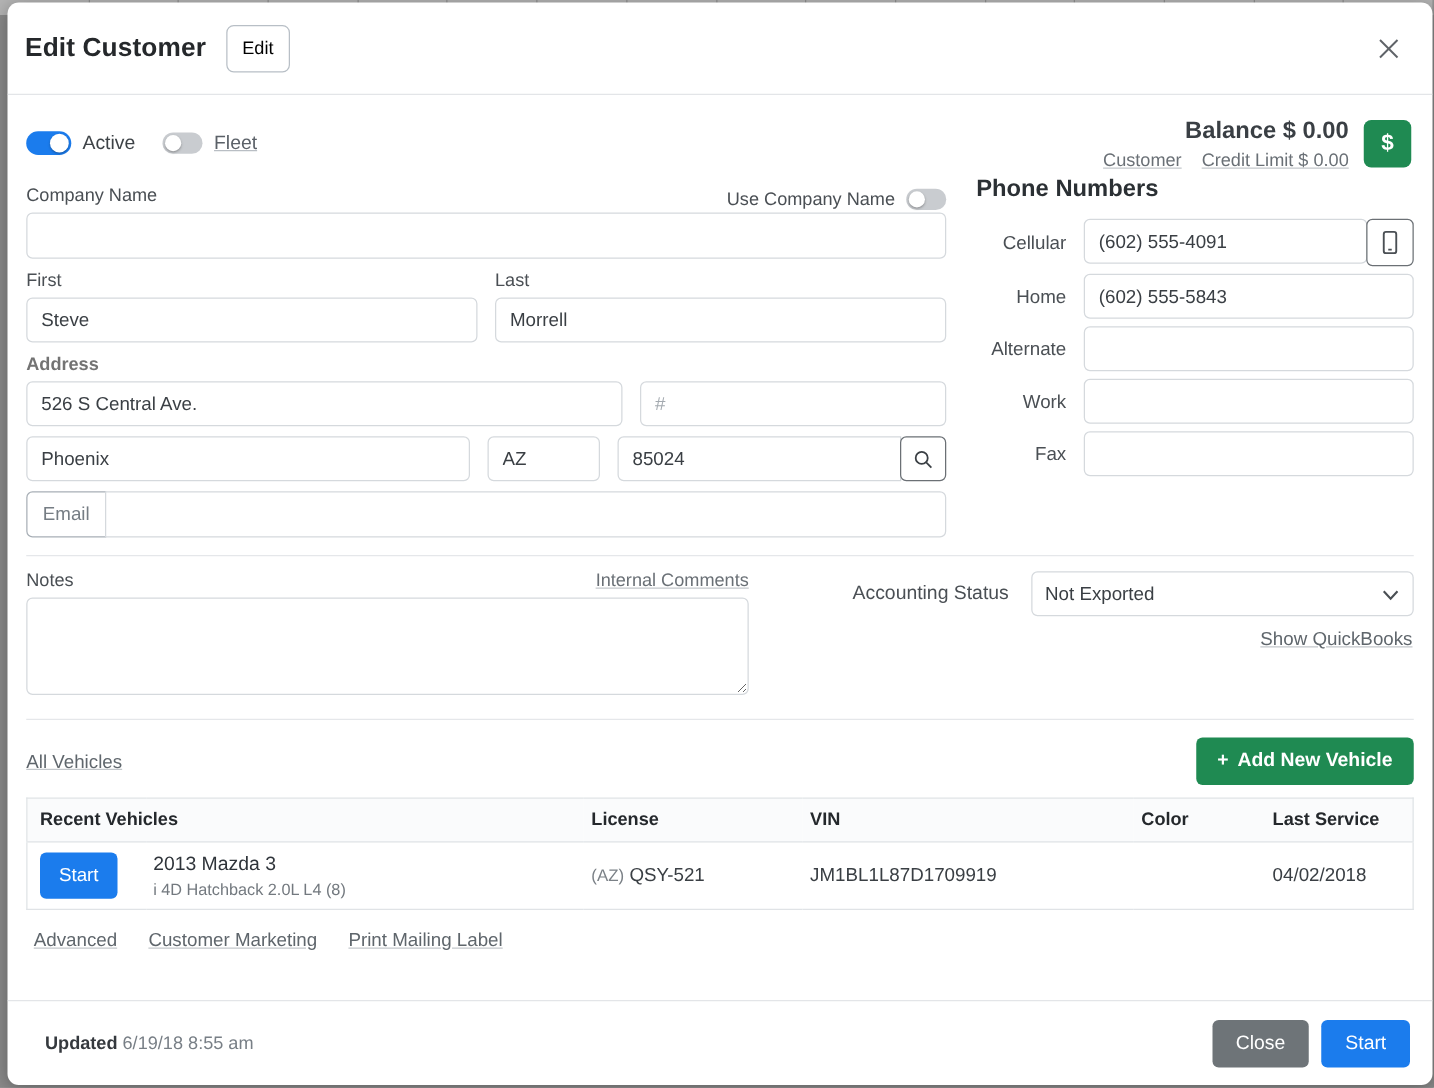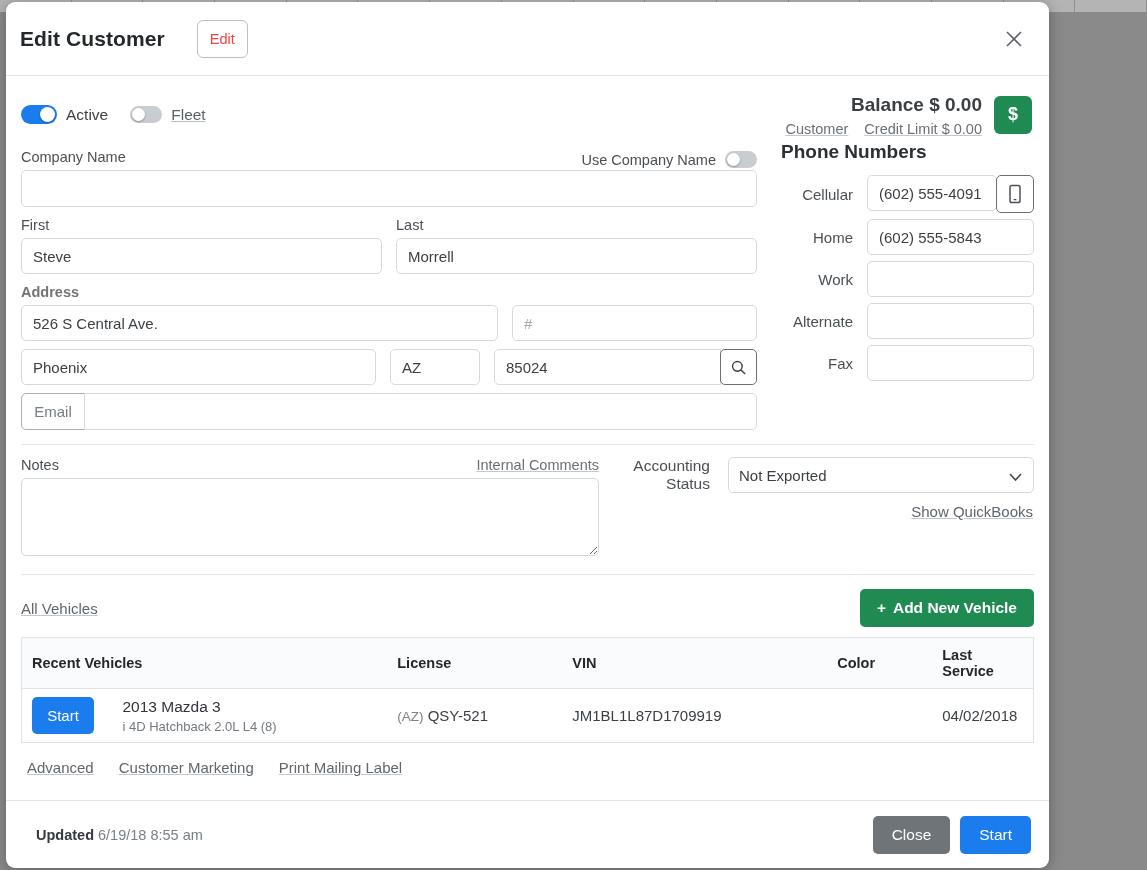--- a/index.html
+++ b/index.html
@@ -23,45 +23,45 @@
   }
   #backdrop .toolstrip i {
     flex: 1; border-right: 1px solid #8f8f8f; height: 100%;
     display: block;
   }
 
   
   #modal {
     position: absolute;
     left: 6px; top: 2px;
-    width: 1043px; height: 866px;
+    width: 1140px; height: 866px;
     background: #ffffff;
     border-radius: 9px;
     box-shadow: 0 2px 14px rgba(0,0,0,.30);
     overflow: hidden;
     display: flex; flex-direction: column;
   }
 
   
   .modal-header {
     height: 74px;
     flex: 0 0 74px;
     border-bottom: 1px solid #e3e5e8;
     display: flex; align-items: center;
     padding: 0 18px 0 14px;
   }
   .modal-title {
     font-size: 21px; color: #25282b; font-weight: 600;
     letter-spacing: .1px;
   }
   .edit-btn {
-    margin-left: 32px;
+    margin-left: 16px;
     width: 51px; height: 38px;
     border: 1px solid #b8bfc6; border-radius: 6px;
-    background: #fff; color: #ef4444;
+    background: #fff; color: #000000;
     font-size: 14.5px; font-family: inherit;
     cursor: pointer;
     display: flex; align-items: center; justify-content: center;
   }
   .close-x {
     margin-left: auto;
     width: 34px; height: 34px;
     display: flex; align-items: center; justify-content: center;
     cursor: pointer; color: #5f6368;
   }
@@ -436,28 +436,28 @@
         </div>
 
         <div class="ph-row">
           <div class="ph-label">Home</div>
           <div class="ph-input-wrap">
               <input class="txt" value="(602) 555-5843" style="">
             </div>
         </div>
 
         <div class="ph-row">
-          <div class="ph-label">Work</div>
+          <div class="ph-label">Alternate</div>
           <div class="ph-input-wrap">
               <input class="txt" value="" style="">
             </div>
         </div>
 
         <div class="ph-row">
-          <div class="ph-label">Alternate</div>
+          <div class="ph-label">Work</div>
           <div class="ph-input-wrap">
               <input class="txt" value="" style="">
             </div>
         </div>
 
         <div class="ph-row">
           <div class="ph-label">Fax</div>
           <div class="ph-input-wrap">
               <input class="txt" value="" style="">
             </div>

